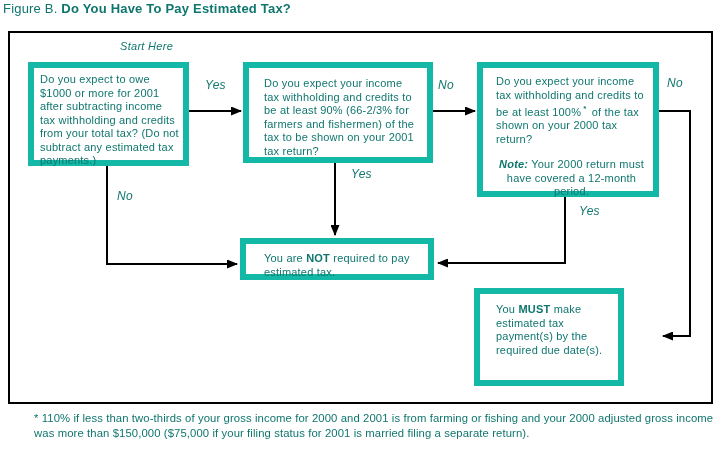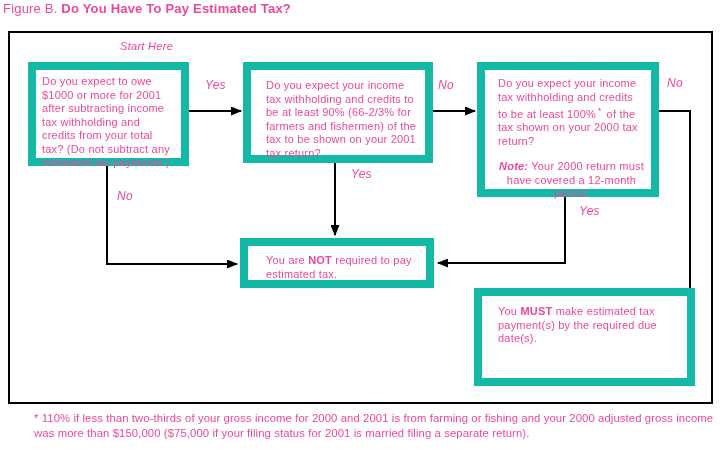--- a/index.html
+++ b/index.html
@@ -2,21 +2,21 @@
 <html><head>
 <meta charset="utf-8">
 <style>
   * { margin: 0; padding: 0; box-sizing: border-box; }
   html, body { background: #ffffff; }
   .stage {
     position: relative;
     width: 721px;
     height: 449px;
     background: #ffffff;
-    color: #ec4899;
+    color: #0f766e;
     font-family: "Liberation Sans", "DejaVu Sans", sans-serif;
     overflow: hidden;
   }
   .figure-title {
     position: absolute;
     left: 3px;
     top: 1px;
     font-size: 13px;
     letter-spacing: 0.2px;
     white-space: nowrap;
@@ -25,33 +25,33 @@
   .outer-border {
     position: absolute;
     left: 8px;
     top: 31px;
     width: 705px;
     height: 373px;
     border: 2px solid #000000;
   }
   .box {
     position: absolute;
-    border: 8px solid #14b8a6;
+    border: 6px solid #14b8a6;
     background: #ffffff;
     font-size: 11px;
     line-height: 13.5px;
     letter-spacing: 0.2px;
   }
   .box p { margin: 0; }
   .box .gap { margin-top: 12px; text-align: center; }
   .box-q1 { left: 28px;  top: 62px;  width: 161px; height: 104px; padding: 5px 4px 0 6px; }
   .box-q2 { left: 243px; top: 62px;  width: 190px; height: 101px; padding: 9px 8px 0 15px; }
   .box-q3 { left: 477px; top: 62px;  width: 182px; height: 135px; padding: 7px 6px 0 13px; }
-  .box-not  { left: 240px; top: 238px; width: 194px; height: 50px; padding: 8px 6px 0 18px; }
-  .box-must { left: 474px; top: 288px; width: 221px; height: 98px; padding: 9px 6px 0 16px; }
+  .box-not  { left: 240px; top: 238px; width: 194px; height: 42px; padding: 8px 6px 0 18px; }
+  .box-must { left: 474px; top: 288px; width: 150px; height: 98px; padding: 9px 6px 0 16px; }
   .edge-label {
     position: absolute;
     font-style: italic;
     font-size: 12px;
     letter-spacing: 0.3px;
   }
   .start-label {
     position: absolute;
     left: 84px;
     top: 40px;

